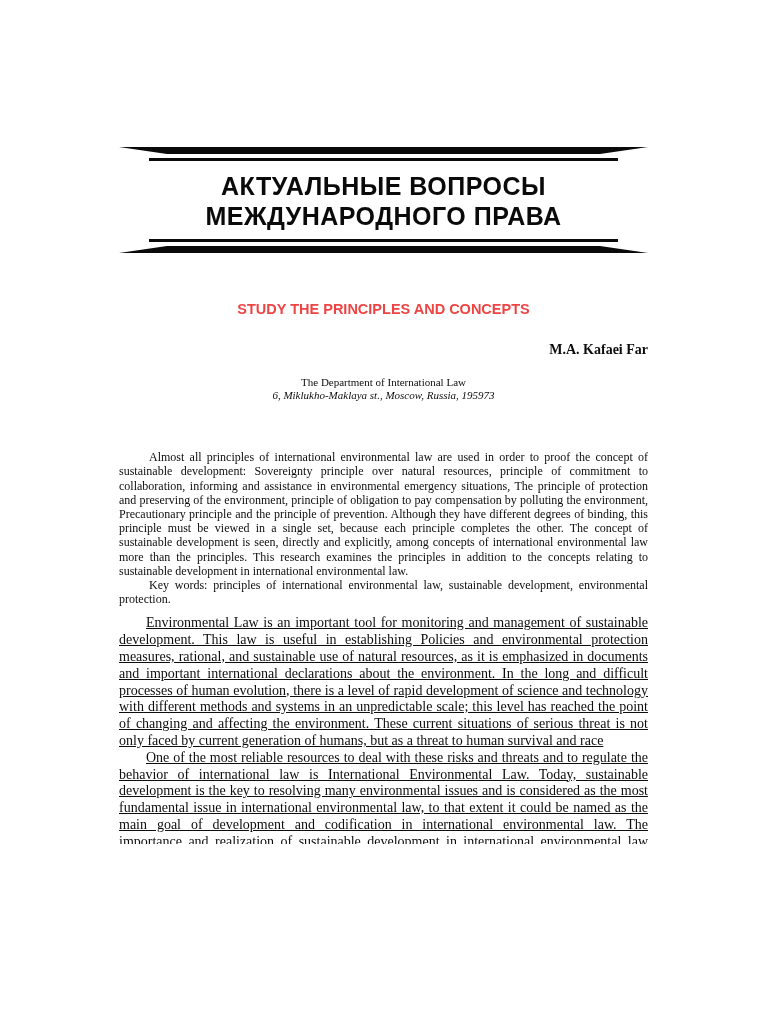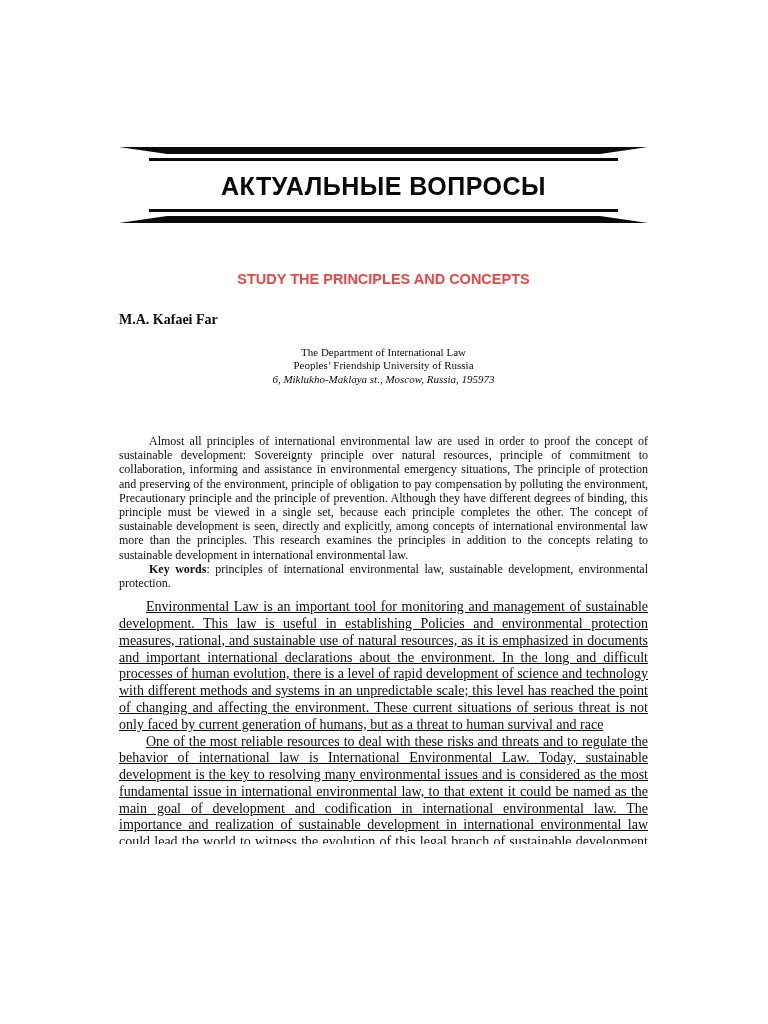--- a/index.html
+++ b/index.html
@@ -60,21 +60,21 @@
     color: #ef4444;
   }
   .article-title .line { display: block; }
 
   .author {
     margin: 23px 0 0 0;
     font-family: "Liberation Serif", serif;
     font-weight: bold;
     font-size: 14px;
     line-height: 16px;
-    text-align: left;
+    text-align: right;
   }
   .affiliation {
     margin: 18px 0 0 0;
     font-family: "Liberation Serif", serif;
     font-size: 11px;
     line-height: 13.8px;
     text-align: center;
   }
   .affiliation .line { display: block; }
   .affiliation .italic { font-style: italic; }
@@ -84,21 +84,21 @@
     margin-top: 47px;
     font-family: "Liberation Serif", serif;
     font-size: 12px;
     line-height: 14.2px;
     text-align: justify;
   }
   .abstract p {
     margin: 0;
     text-indent: 30px;
   }
-  .abstract .kw-label { font-weight: bold; }
+  .abstract .kw-label { font-weight: normal; }
 
   
   .body-text {
     margin-top: 9px;
     font-family: "Liberation Serif", serif;
     font-size: 14px;
     line-height: 16.8px;
     text-align: justify;
     text-decoration: underline;
   }
@@ -110,33 +110,33 @@
 </head>
 <body>
 
 <div class="page">
 
   <header>
     <div class="rule-thick rule-thick-top"></div>
     <div class="rule-thin rule-thin-top"></div>
     <h1 class="masthead-title">
       <span class="line">АКТУАЛЬНЫЕ ВОПРОСЫ</span>
+      <span class="line">МЕЖДУНАРОДНОГО ПРАВА</span>
     </h1>
     <div class="rule-thin"></div>
     <div class="rule-thick rule-thick-bottom"></div>
   </header>
 
   <section>
     <h2 class="article-title">
       <span class="line">STUDY THE PRINCIPLES AND CONCEPTS</span>
     </h2>
     <p class="author">M.A. Kafaei Far</p>
     <p class="affiliation">
       <span class="line">The Department of International Law</span>
-      <span class="line">Peoples’ Friendship University of Russia</span>
       <span class="line italic">6, Miklukho-Maklaya st., Moscow, Russia, 195973</span>
     </p>
   </section>
 
   <section class="abstract">
     <p>Almost all principles of international environmental law are used in order to proof the concept of sustainable development: Sovereignty principle over natural resources, principle of commitment to collaboration, informing and assistance in environmental emergency situations, The principle of protection and preserving of the environment, principle of obligation to pay compensation by polluting the environment, Precautionary principle and the principle of prevention. Although they have different degrees of binding, this principle must be viewed in a single set, because each principle completes the other. The concept of sustainable development is seen, directly and explicitly, among concepts of international environmental law more than the principles. This research examines the principles in addition to the concepts relating to sustainable development in international environmental law.</p>
     <p><span class="kw-label">Key words</span><span>: principles of international environmental law, sustainable development, environmental protection.</span></p>
   </section>
 
   <section class="body-text">

